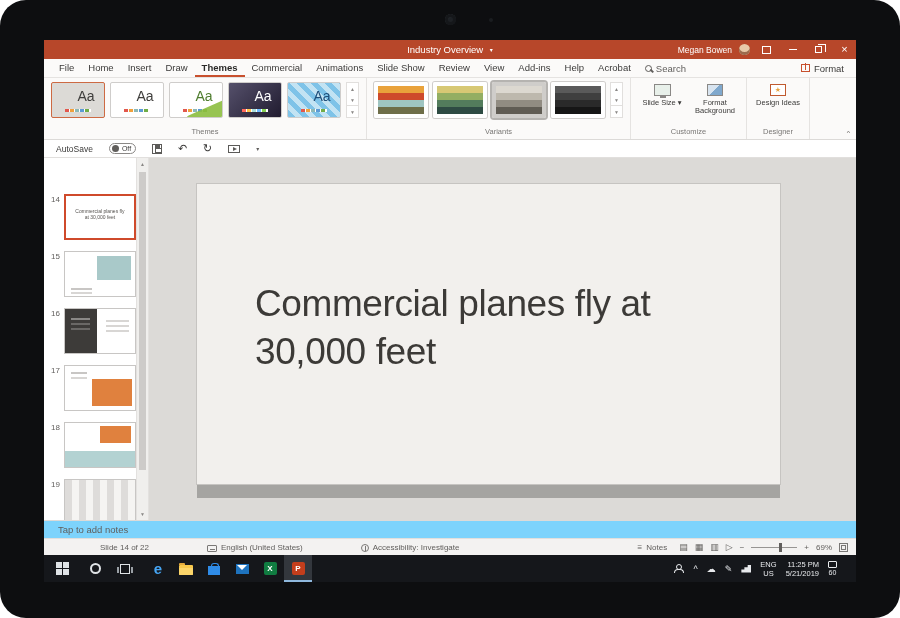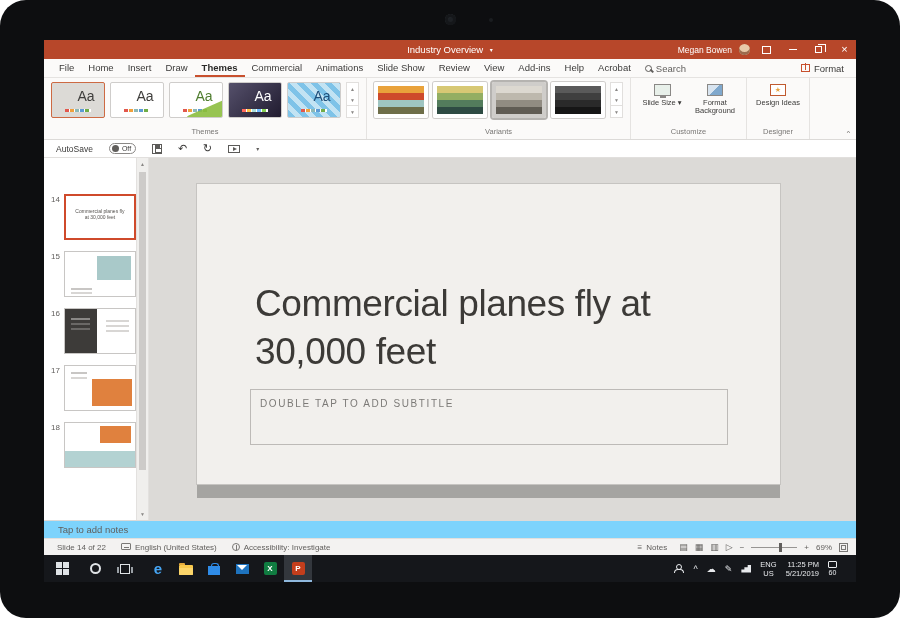--- a/index.html
+++ b/index.html
@@ -120,21 +120,21 @@
   .slide-title{position:absolute;left:58px;top:96px;width:492px;font-size:37px;line-height:48px;color:#3c3a37;letter-spacing:-.4px;}
   .subtitle-box{position:absolute;left:53px;top:205px;width:478px;height:56px;border:1px solid #bdbab7;
     padding:8px 0 0 9px;font-size:10px;letter-spacing:1.6px;color:#7c7a77;}
   .hscroll{position:absolute;left:48px;top:327px;width:583px;height:13px;background:#a5a4a1;}
 
   
   .notesbar{height:18px;background:#7dd3fc;border-top:1px solid #dcdad8;display:flex;align-items:center;
     padding-left:14px;font-size:9.5px;color:#605e5c;}
   .statusbar{height:17px;background:#f3f2f1;border-top:1px solid #e1dfdd;display:flex;align-items:center;
     font-size:8px;color:#605e5c;padding:0 8px;gap:5px;}
-  .sb-item{display:flex;align-items:flex-start;gap:4px;padding:0 5px;white-space:nowrap;}
+  .sb-item{display:flex;align-items:flex-end;gap:4px;padding:0 5px;white-space:nowrap;margin-left:43px;}
   .icon-keyboard{width:10px;height:7px;border:1px solid #7a7876;border-radius:1px;position:relative;}
   .icon-keyboard::after{content:"";position:absolute;left:2px;bottom:1px;width:5px;height:1px;background:#7a7876;}
   .icon-access{width:8px;height:8px;border:1px solid #7a7876;border-radius:50%;position:relative;}
   .icon-access::after{content:"";position:absolute;left:3px;top:1.5px;width:1.5px;height:4.5px;background:#7a7876;}
   .sb-right{margin-left:auto;display:flex;align-items:center;gap:7px;}
   .sb-view{font-size:9px;color:#605e5c;}
   .zoom-track{width:46px;height:1px;background:#979593;position:relative;}
   .zoom-thumb{position:absolute;left:28px;top:-4px;width:3px;height:9px;background:#605e5c;}
   .icon-fit{width:9px;height:9px;border:1px solid #7a7876;display:flex;align-items:center;justify-content:center;}
   .icon-fit::after{content:"";width:3px;height:3px;border:1px solid #7a7876;}
@@ -344,32 +344,35 @@
           <div class="thumb t16"></div>
         </div>
         <div class="thumbitem">
           <div class="thumbnum">17</div>
           <div class="thumb t17"></div>
         </div>
         <div class="thumbitem">
           <div class="thumbnum">18</div>
           <div class="thumb t18"></div>
         </div>
+        <div class="thumbitem">
+          <div class="thumbnum">19</div>
+          <div class="thumb t19"></div>
+        </div>
       </div>
 
       <div class="vscroll">
         <div class="vs-arrow up">▲</div>
         <div class="vs-thumb"></div>
         <div class="vs-arrow down">▼</div>
       </div>
 
       <div class="mainarea">
         <div class="slide">
           <div class="slide-title">Commercial planes fly at 30,000 feet</div>
-          <div class="subtitle-box">DOUBLE TAP TO ADD SUBTITLE</div>
         </div>
         <div class="hscroll"></div>
       </div>
     </div>
 
     <div class="notesbar">
       <span>Tap to add notes</span>
     </div>
 
     <div class="statusbar">

